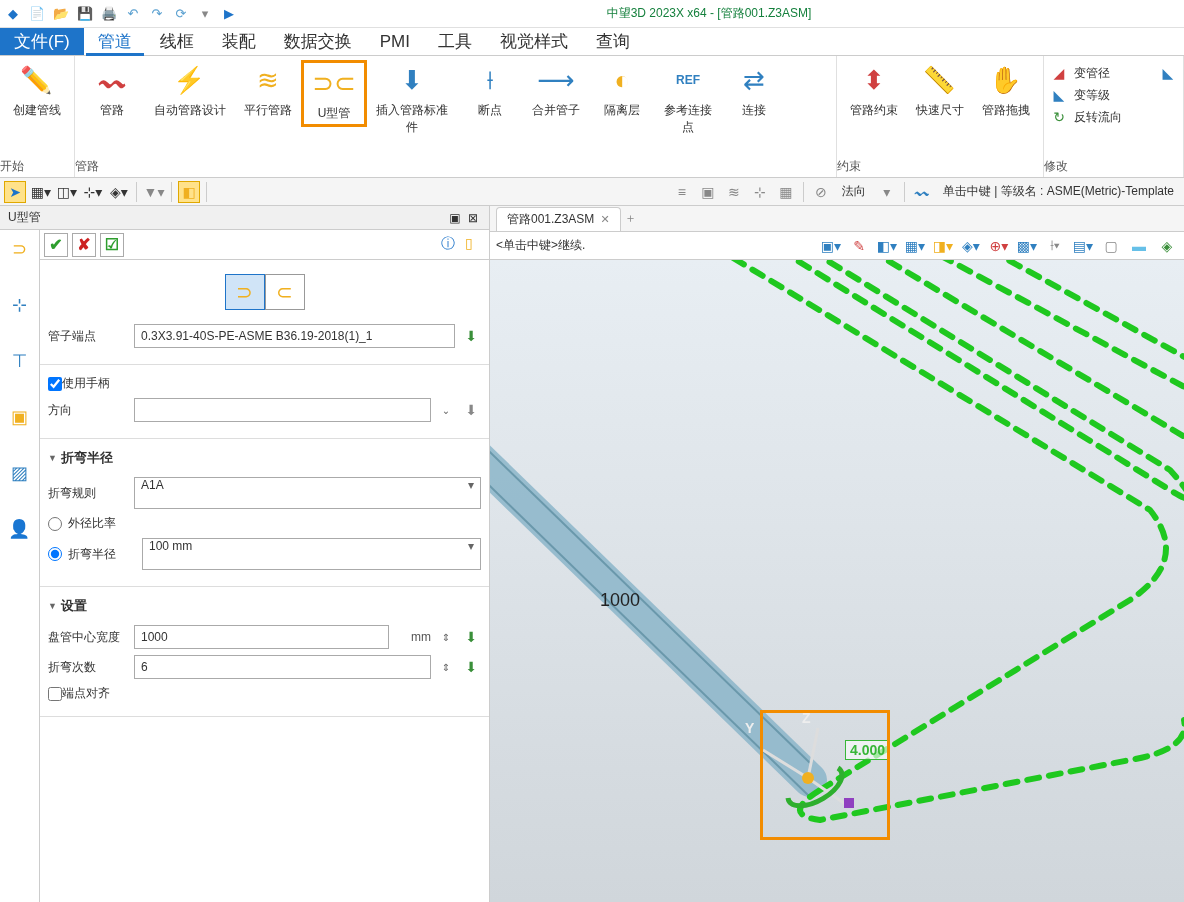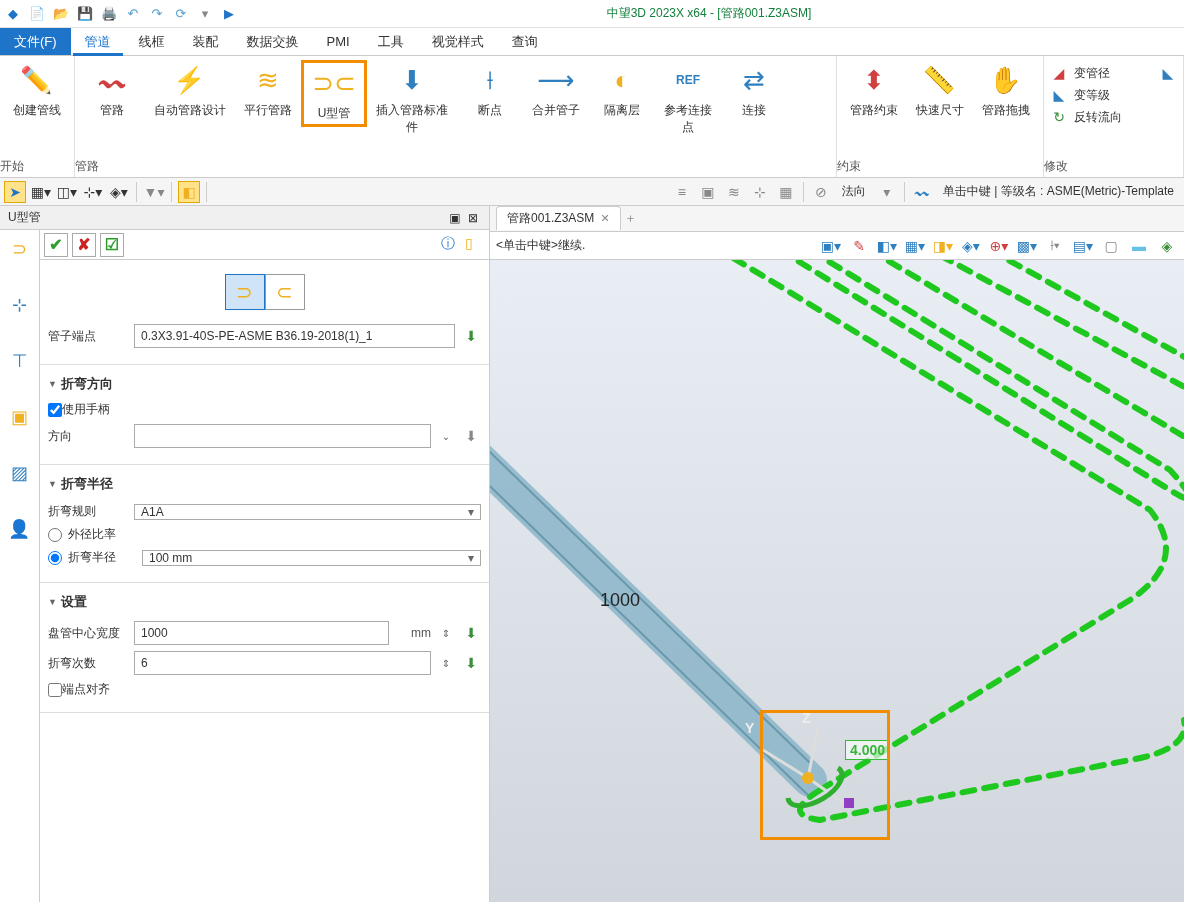--- a/index.html
+++ b/index.html
@@ -6,21 +6,21 @@
 body { font-family: "Microsoft YaHei", sans-serif; font-size: 12px; color: #333; background: #fff; width: 1184px; height: 902px; overflow: hidden; position: relative; }
 
 
 .titlebar { height: 28px; display: flex; align-items: center; background: #fff; border-bottom: 1px solid #e0e0e0; padding: 0 4px; }
 .titlebar .qat { display: flex; gap: 6px; align-items: center; }
 .titlebar .qat .ico { width: 18px; height: 18px; display: flex; align-items: center; justify-content: center; font-size: 13px; }
 .app-title { flex: 1; text-align: center; font-size: 12px; color: #15803d; }
 
 
 .menu-tabs { height: 28px; display: flex; align-items: stretch; background: #fff; border-bottom: 1px solid #ccc; }
-.menu-tab { padding: 0 14px; display: flex; align-items: center; cursor: pointer; font-size: 13px; position: relative; }
+.menu-tab { padding: 0 14px; display: flex; align-items: center; cursor: pointer; font-size: 17px; position: relative; }
 .menu-tab.file { background: #1e74c9; color: #fff; }
 .menu-tab.active { color: #1e74c9; }
 .menu-tab.active::after { content: ""; position: absolute; left: 2px; right: 2px; bottom: -1px; height: 3px; background: #1e74c9; }
 
 
 .ribbon { height: 122px; display: flex; background: #fff; border-bottom: 1px solid #ccc; }
 .ribbon-group { border-right: 1px solid #e0e0e0; display: flex; flex-direction: column; padding: 4px 0 0; }
 .ribbon-items { display: flex; flex: 1; align-items: flex-start; padding: 0 4px; }
 .ribbon-item { display: flex; flex-direction: column; align-items: center; padding: 2px 4px; cursor: pointer; text-align: center; font-size: 12px; width: 66px; }
 .ribbon-item.wide { width: 90px; }
@@ -70,25 +70,25 @@
 .form-row { display: flex; align-items: center; gap: 6px; margin: 6px 0; }
 .form-row label { width: 80px; font-size: 12px; }
 .form-row .field { flex: 1; height: 24px; border: 1px solid #aaa; padding: 0 6px; font-size: 12px; display: flex; align-items: center; background: #fff; }
 .form-row .drop { width: 18px; text-align: center; color: #666; font-size: 10px; }
 .form-row .aux { width: 20px; height: 20px; font-size: 14px; display: flex; align-items: center; justify-content: center; cursor: pointer; color: #3a8f3a; }
 .form-row .unit { width: 36px; text-align: right; font-size: 12px; color: #555; }
 .checkbox-row { display: flex; align-items: center; gap: 0; margin: 4px 0; }
 .checkbox-row input { width: 14px; height: 14px; }
 .radio-row { display: flex; align-items: center; gap: 6px; margin: 6px 0; }
 .radio-row input { width: 14px; height: 14px; }
-.combo { flex: 1; height: 16px; border: 1px solid #aaa; padding: 0 6px; font-size: 12px; display: flex; align-items: flex-end; justify-content: space-between; background: #fff; }
+.combo { flex: 1; height: 32px; border: 1px solid #aaa; padding: 0 6px; font-size: 12px; display: flex; align-items: flex-start; justify-content: space-between; background: #fff; }
 
 
 .viewport-wrap { flex: 1; display: flex; flex-direction: column; position: relative; }
-.tabs { height: 26px; background: #f5f5f5; border-bottom: 1px solid #ccc; display: flex; align-items: flex-start; padding-left: 6px; }
+.tabs { height: 26px; background: #f5f5f5; border-bottom: 1px solid #ccc; display: flex; align-items: center; padding-left: 6px; }
 .tab { height: 24px; padding: 0 10px; background: #fff; border: 1px solid #ccc; border-bottom: none; display: flex; align-items: center; gap: 6px; font-size: 12px; border-top-left-radius: 4px; border-top-right-radius: 4px; }
 .tab .tab-close { font-size: 11px; color: #888; cursor: pointer; }
 .tab-add { width: 20px; text-align: center; color: #888; cursor: pointer; align-self: center; }
 
 .view-toolbar { height: 28px; display: flex; align-items: center; padding: 0 6px; gap: 6px; border-bottom: 1px solid #ccc; }
 .view-toolbar .vt-hint { font-size: 12px; flex: 1; }
 .view-toolbar .vt-ico { width: 22px; height: 22px; font-size: 14px; display: flex; align-items: center; justify-content: center; cursor: pointer; }
 
 .canvas { flex: 1; position: relative; background: linear-gradient(180deg, #e8eef3 0%, #d0d6db 100%); overflow: hidden; }
 .canvas svg { position: absolute; inset: 0; }
@@ -288,21 +288,20 @@
           <div class="form-row">
             <label>管子端点</label>
             <div class="field">
                 <span style="overflow:hidden;white-space:nowrap">0.3X3.91-40S-PE-ASME B36.19-2018(1)_1</span>
               </div>
             <span class="aux">⬇</span>
           </div>
         </div>
 
         <div class="section">
-          <div class="section-header">折弯方向</div>
           <div class="checkbox-row">
             <input type="checkbox" checked="" style="">
             <span>使用手柄</span>
           </div>
           <div class="form-row">
             <label>方向</label>
             <div class="field">
                 <span></span>
               </div>
             <span class="drop">⌄</span>

